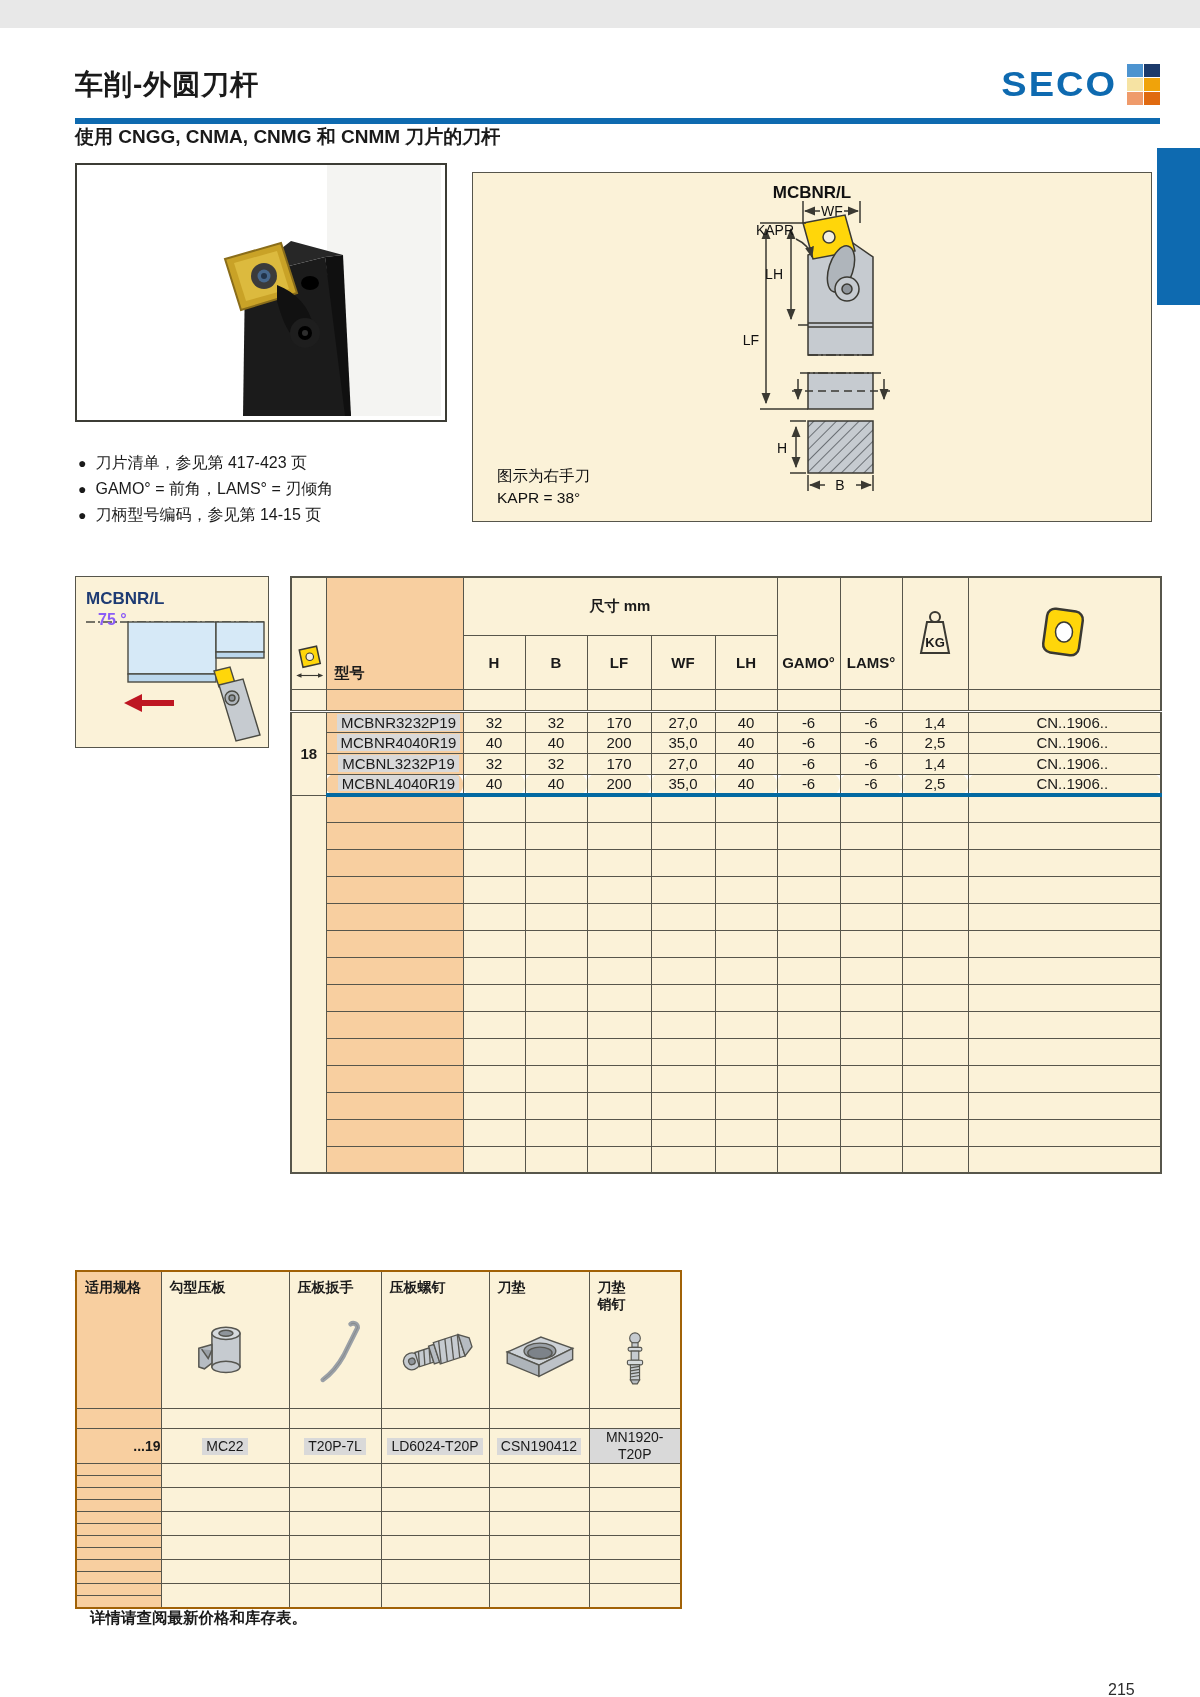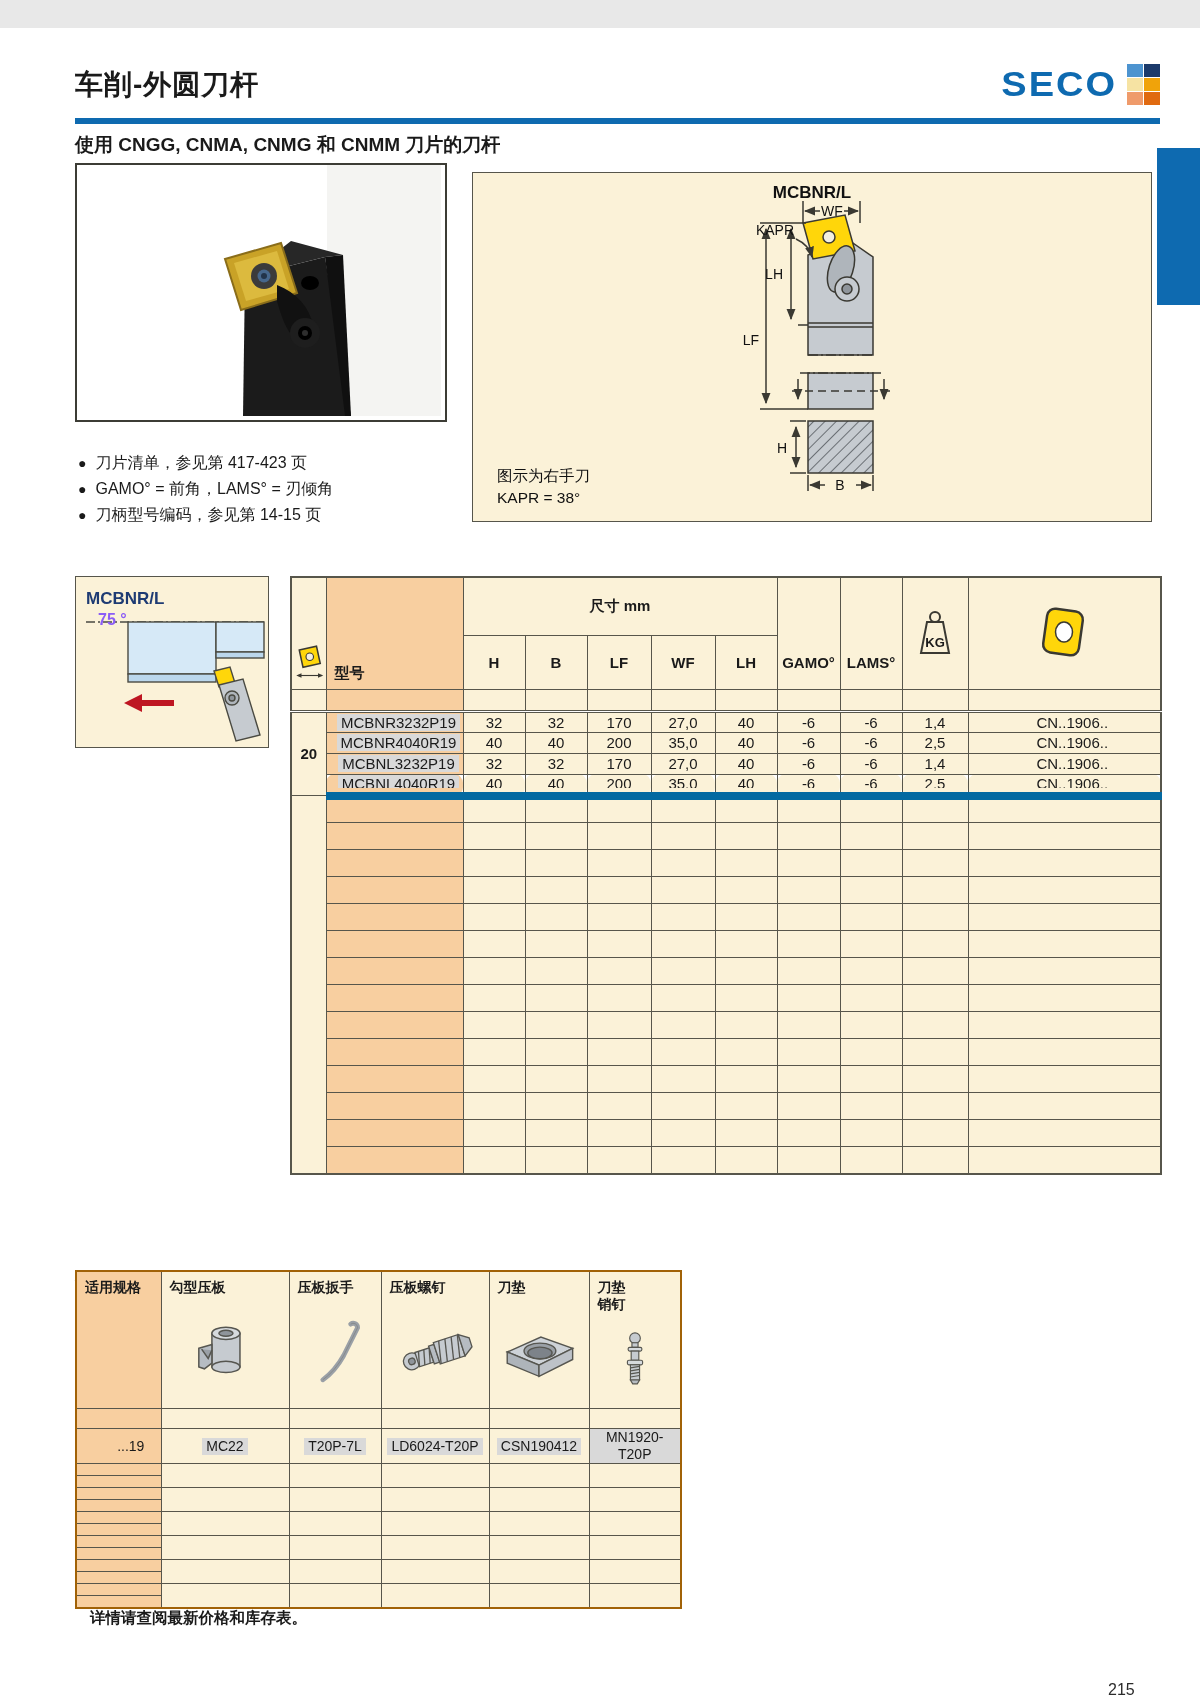--- a/index.html
+++ b/index.html
@@ -9,21 +9,21 @@
 
   
   .page-title{left:75px;top:38px;font-size:28px;font-weight:bold;letter-spacing:1px;}
   .brand{left:860px;top:30px;width:300px;height:52px;display:flex;align-items:center;justify-content:flex-end;gap:10px;}
   .brand-word{font-size:38px;font-weight:bold;color:#0E6AB0;letter-spacing:2px;transform:scaleY(.92);}
   .brand-squares{display:grid;grid-template-columns:16px 16px;grid-auto-rows:13px;gap:1px;}
   .brand-squares div{width:16px;height:13px;}
   .blue-rule{left:75px;top:90px;width:1085px;height:6px;background:#0E6AB0;}
   .side-tab{left:1157px;top:120px;width:43px;height:157px;background:#0E6AB0;}
 
-  .subtitle{left:75px;top:104px;font-size:19px;font-weight:bold;}
+  .subtitle{left:75px;top:96px;font-size:19px;font-weight:bold;}
 
   
   .photo-box{left:75px;top:135px;width:368px;height:255px;border:2px solid #3c3c35;background:#fff;}
   .bullets{left:78px;top:422px;font-size:16px;line-height:26px;}
   .bullets .b-row{display:flex;gap:9px;align-items:flex-start;}
   .dot{font-size:14px;line-height:26px;}
 
   
   .diagram-box{left:472px;top:144px;width:678px;height:348px;background:#FBF2D8;border:1.5px solid #56554b;}
   .diagram-title{position:absolute;left:0;top:10px;width:100%;text-align:center;font-size:17px;font-weight:bold;color:#111;}
@@ -35,21 +35,21 @@
   .spec-angle{position:absolute;left:22px;top:34px;font-size:16px;font-weight:bold;color:#8b5cf6;}
 
   
   .main-table{left:290px;top:548px;border-collapse:collapse;table-layout:fixed;width:870px;}
   .main-table td{border:1px solid #57564b;background:#FBF2D8;font-size:15px;text-align:center;
                  vertical-align:middle;padding:0;overflow:hidden;}
   .main-table{border:2px solid #57564b;}
   .main-table td.peach{background:#F8CFA0;}
   tr.mh1{height:58px;} tr.mh2{height:54px;}
   tr.mspacer{height:22px;} tr.mspacer td{border-bottom:3px double #57564b;}
-  tr.mdata{height:21px;} tr.mdata-last td{border-bottom:8px solid #0369a1;border-radius:9px;}
+  tr.mdata{height:21px;} tr.mdata-last td{border-bottom:4px solid #0369a1;border-radius:9px;}
   tr.mempty{height:27px;}
   .cell-model-h{vertical-align:bottom !important;text-align:left !important;padding:0 0 6px 8px !important;font-weight:bold;}
   .cell-dimgroup{font-weight:bold;}
   .cell-deg{vertical-align:bottom !important;padding-bottom:18px !important;font-weight:bold;}
   .cell-colhead{font-weight:bold;}
   .cell-iconhead{vertical-align:bottom !important;padding-bottom:4px !important;}
   .cell-model{ text-align:left;padding-left:8px !important;}
   .cell-insertref{text-align:center;padding-left:16px !important;font-size:14.5px;}
   .cell-group{font-weight:bold;}
   .hl{background:#D9D9D9;padding:0 4px;display:inline-block;line-height:17px;}
@@ -59,21 +59,21 @@
   .acc-title b{font-size:17.5px;}
   .acc-table{left:75px;top:1242px;border-collapse:collapse;table-layout:fixed;width:605px;border:2px solid #a16207;}
   .acc-table td{border:1px solid #57564b;background:#FBF2D8;font-size:14px;vertical-align:top;padding:0;}
   .acc-table td.peach{background:#F8CFA0;}
   tr.ahead{height:136px;}
   .acc-head-cell{display:flex;flex-direction:column;height:136px;}
   .acc-label{padding:7px 6px 0 8px;font-weight:bold;white-space:pre-line;line-height:17px;}
   .acc-img{flex:1;display:flex;align-items:center;justify-content:center;}
   tr.athin{height:20px;} tr.adata{height:30px;}
   tr.adata td{vertical-align:middle;text-align:center;}
-  tr.adata td:first-child{text-align:center;padding-left:24px;font-weight:normal;}
+  tr.adata td:first-child{text-align:right;padding-left:24px;font-weight:bold;}
   tr.aempty{height:24px;}
   tr.aempty td:first-child{background-color:#F8CFA0;background-image:linear-gradient(#57564b,#57564b);
      background-size:100% 1px;background-position:0 50%;background-repeat:no-repeat;}
 
   .footer-note{left:90px;top:1580px;font-size:15.5px;font-weight:bold;}
   .page-num{left:1108px;top:1653px;font-size:16px;color:#2b2b2b;}
 </style>
 </head>
 <body>
 
@@ -281,21 +281,21 @@
           <td></td>
           <td></td>
       <td></td>
           <td></td>
           <td></td>
       <td></td>
           <td></td>
           <td></td>
     </tr>
     <tr class="mdata">
-      <td rowspan="4" class="cell-group">20</td>
+      <td rowspan="4" class="cell-group">18</td>
       <td class="peach cell-model"><span class="hl">MCBNR3232P19</span></td>
       <td>32</td>
       <td>32</td>
       <td>170</td>
       <td>27,0</td>
       <td>40</td>
       <td>-6</td>
       <td>-6</td>
       <td>1,4</td>
       <td class="cell-insertref">CN..1906..</td>

